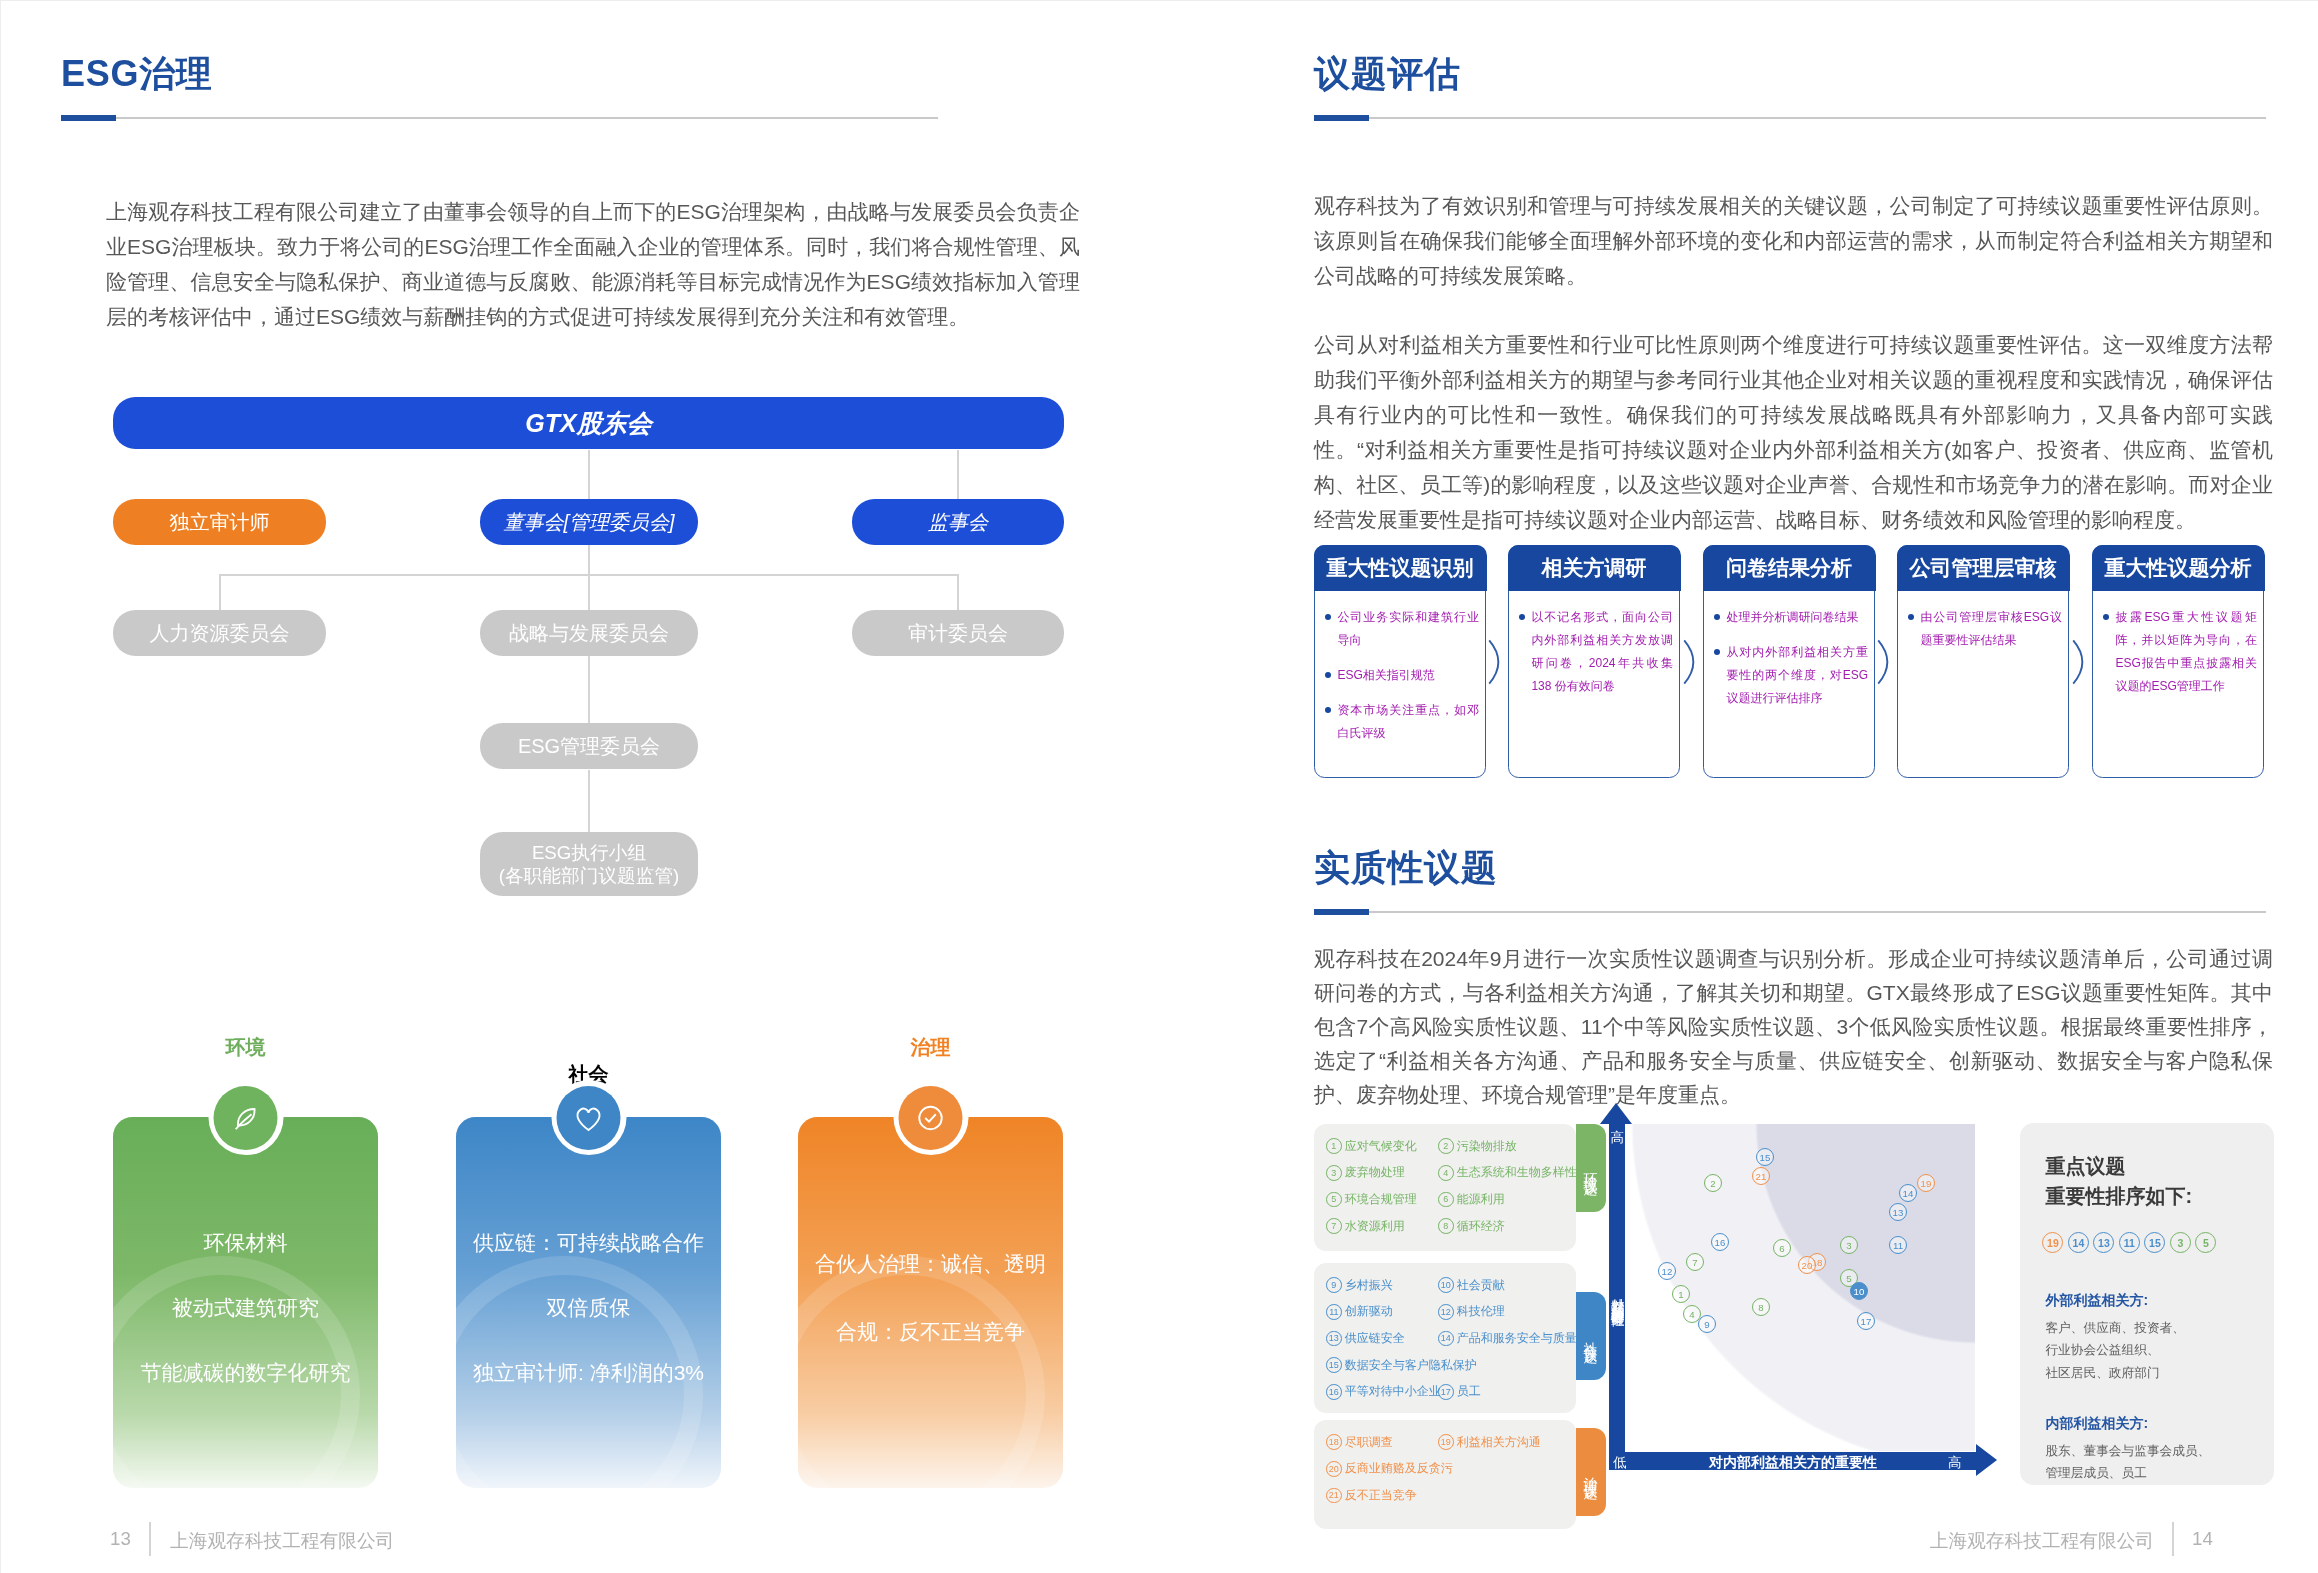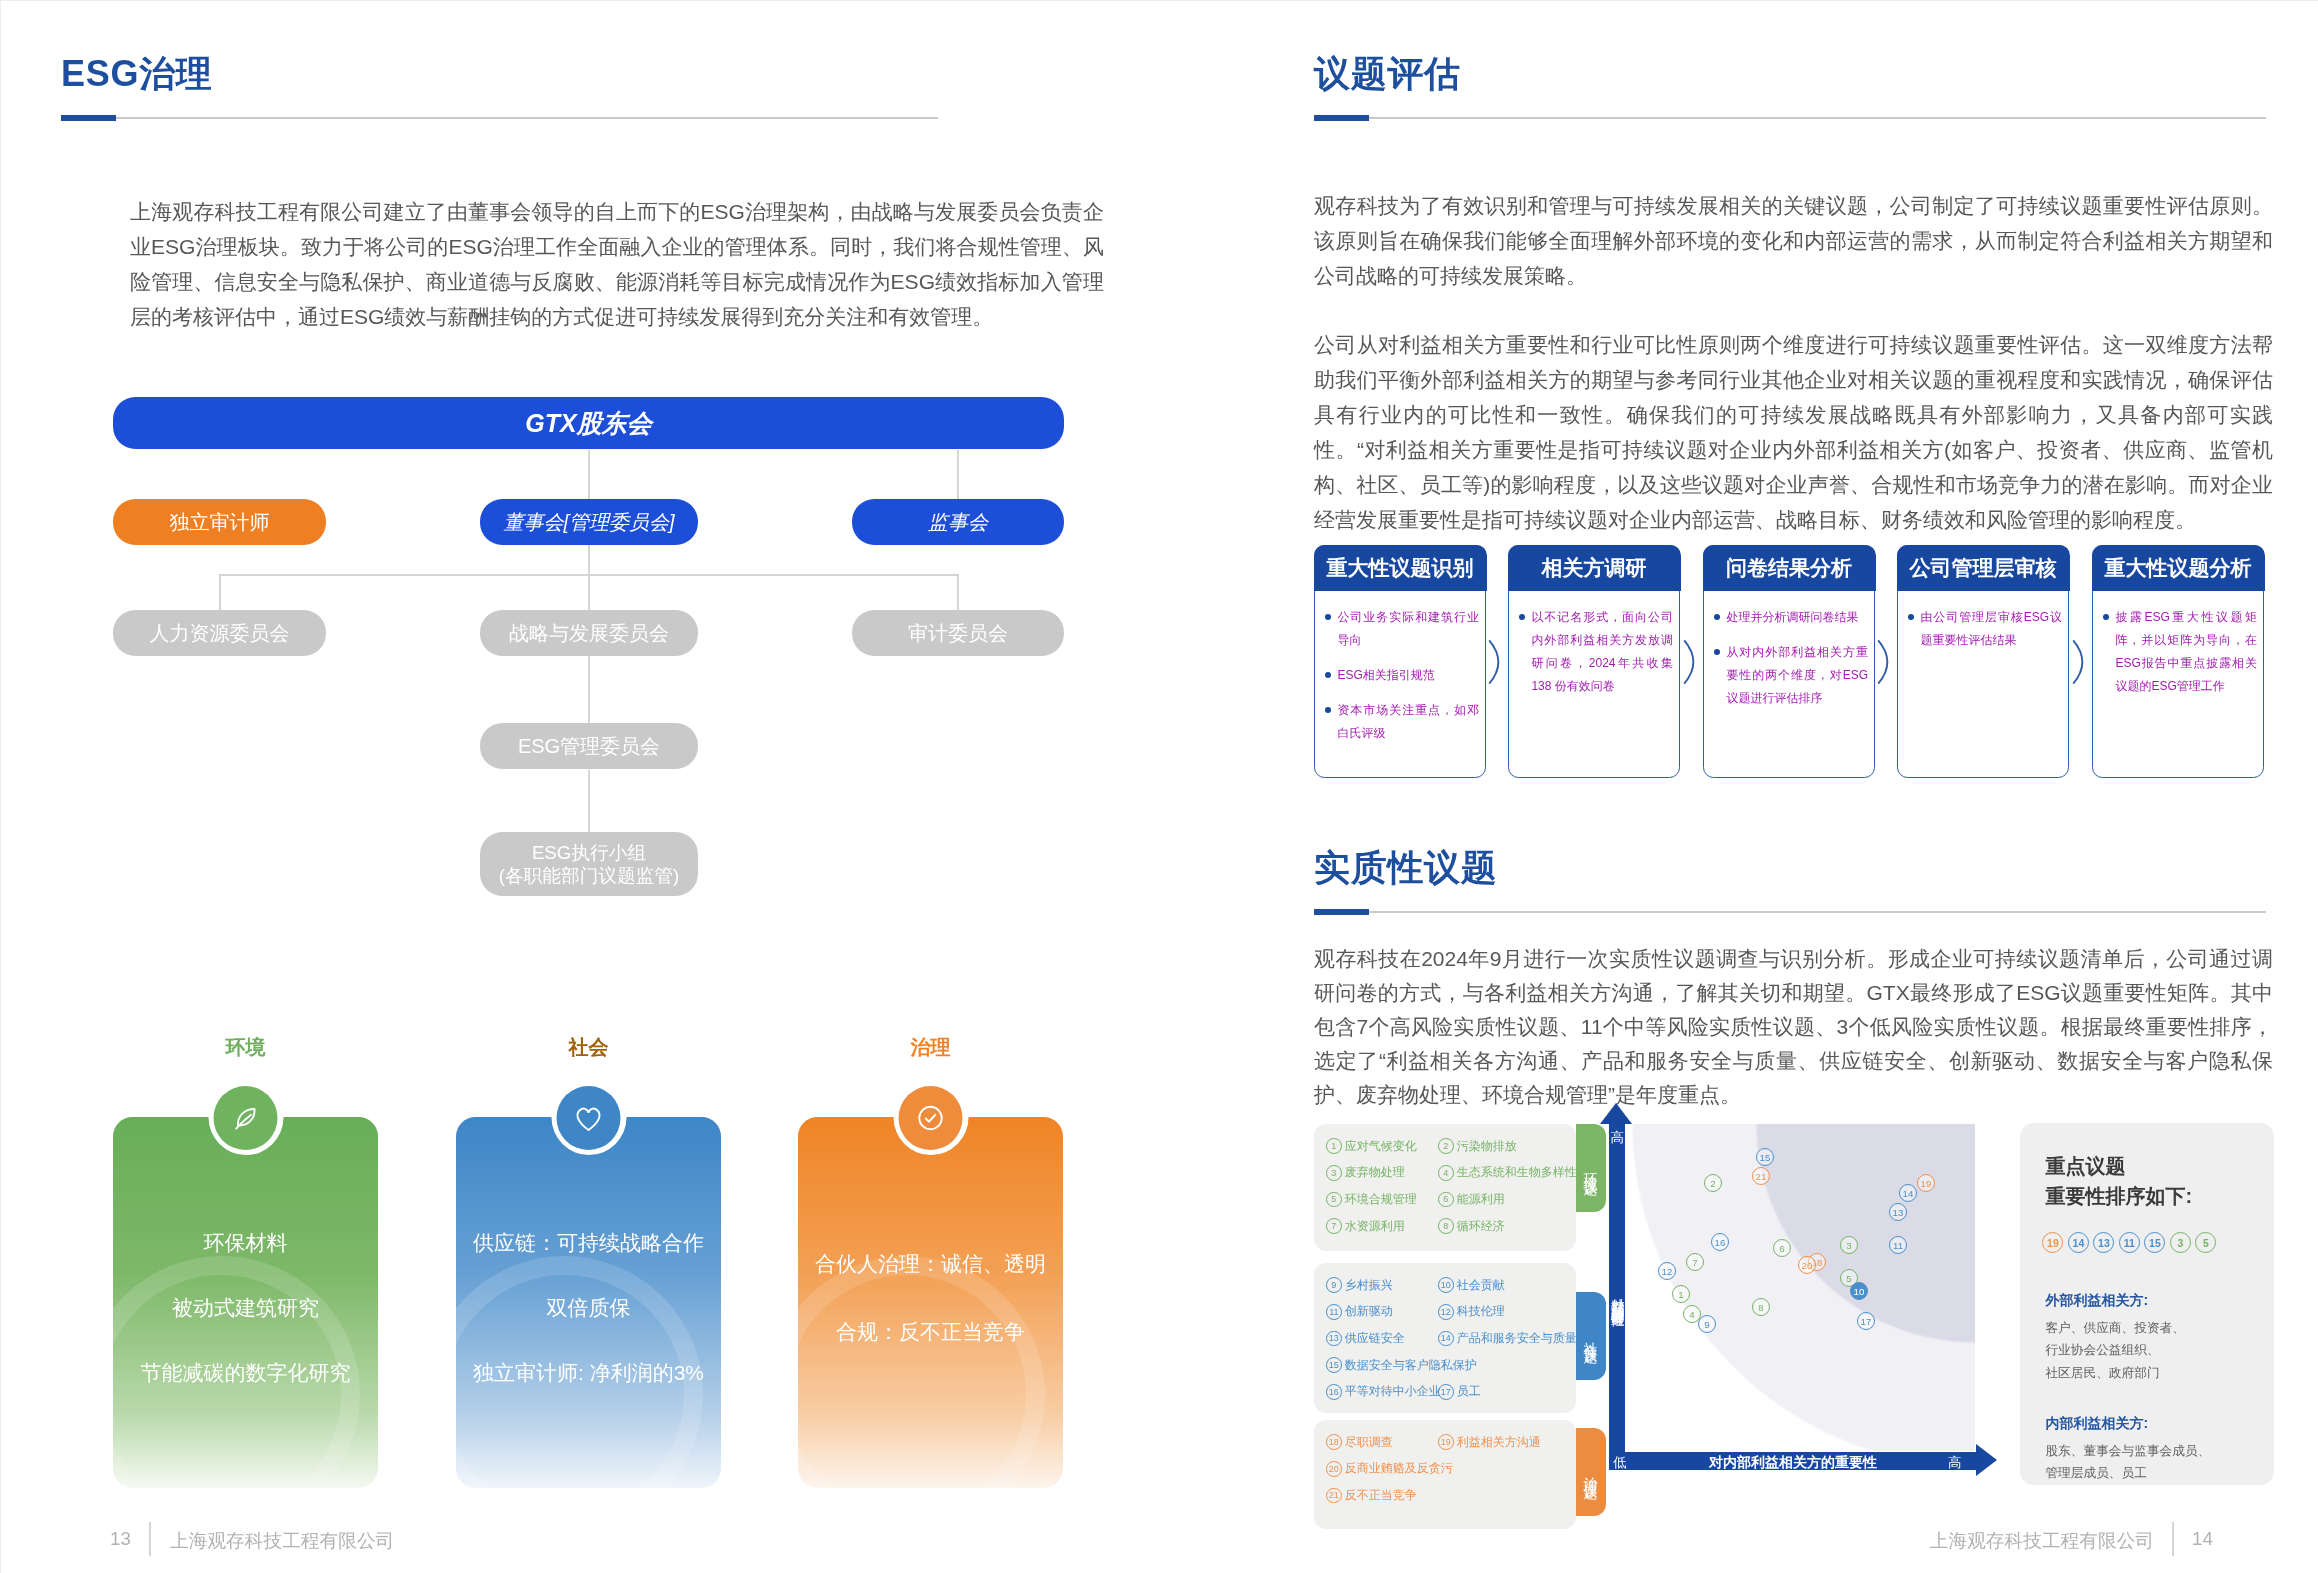--- a/index.html
+++ b/index.html
@@ -71,21 +71,21 @@
 </style>
 </head>
 <body>
 
 <div id="page">
 
   <div class="abs sec-title" style="left:60px;top:49px;">ESG治理</div>
   <div class="abs rule-blue" style="left:60px;top:114px;width:55px;"></div>
   <div class="abs rule-gray" style="left:115px;top:116px;width:822px;"></div>
 
-  <div class="abs para" style="left:105px;top:193px;width:974px;margin-left:24px;">上海观存科技工程有限公司建立了由董事会领导的自上而下的ESG治理架构，由战略与发展委员会负责企业ESG治理板块。致力于将公司的ESG治理工作全面融入企业的管理体系。同时，我们将合规性管理、风险管理、信息安全与隐私保护、商业道德与反腐败、能源消耗等目标完成情况作为ESG绩效指标加入管理层的考核评估中，通过ESG绩效与薪酬挂钩的方式促进可持续发展得到充分关注和有效管理。</div>
+  <div class="abs para" style="left:105px;top:193px;width:974px;">上海观存科技工程有限公司建立了由董事会领导的自上而下的ESG治理架构，由战略与发展委员会负责企业ESG治理板块。致力于将公司的ESG治理工作全面融入企业的管理体系。同时，我们将合规性管理、风险管理、信息安全与隐私保护、商业道德与反腐败、能源消耗等目标完成情况作为ESG绩效指标加入管理层的考核评估中，通过ESG绩效与薪酬挂钩的方式促进可持续发展得到充分关注和有效管理。</div>
 
   <div class="conn" style="left:587px;top:449px;width:1.5px;height:51px;"></div>
   <div class="conn" style="left:956px;top:449px;width:1.5px;height:51px;"></div>
   <div class="conn" style="left:587px;top:544px;width:1.5px;height:179px;"></div>
   <div class="conn" style="left:218px;top:573px;width:739px;height:1.5px;"></div>
   <div class="conn" style="left:218px;top:573px;width:1.5px;height:36px;"></div>
   <div class="conn" style="left:956px;top:573px;width:1.5px;height:36px;"></div>
   <div class="conn" style="left:587px;top:769px;width:1.5px;height:64px;"></div>
 
   <div class="abs node navy" style="left:112px;top:396px;width:951px;height:52px;font-size:25px;font-weight:bold;">GTX股东会</div>
@@ -95,21 +95,21 @@
   <div class="abs node grayb" style="left:112px;top:609px;width:213px;height:46px;">人力资源委员会</div>
   <div class="abs node grayb" style="left:479px;top:609px;width:218px;height:46px;">战略与发展委员会</div>
   <div class="abs node grayb" style="left:851px;top:609px;width:212px;height:46px;">审计委员会</div>
   <div class="abs node grayb" style="left:479px;top:722px;width:218px;height:46px;">ESG管理委员会</div>
   <div class="abs node grayb" style="left:479px;top:831px;width:218px;height:64px;flex-direction:column;font-size:18.7px;line-height:23px;align-items:center;">
     <span>ESG执行小组</span>
     <span>(各职能部门议题监管)</span>
   </div>
 
   <div class="pillar-title" style="left:112px;color:#6fae5c;">环境</div>
-  <div class="pillar-title" style="left:455px;color:#a16207;">社会</div>
+  <div class="pillar-title" style="left:455px;color:#000000;margin-top:27px;">社会</div>
   <div class="pillar-title" style="left:797px;color:#f08223;">治理</div>
 
   <div class="card card-env" style="left:112px;">
     <div class="card-icon">
       <div class="inner i-env">
         <svg width="36" height="36" viewBox="0 0 48 48">
             <path d="M14 34 C13 21 23 12 36 12 C37 25 27 35 14 34 Z" fill="none" stroke="#fff" stroke-width="2.5"></path>
             <path d="M11 39 C18 30 26 24 32 19" fill="none" stroke="#fff" stroke-width="2.5"></path>
           </svg>
       </div>

